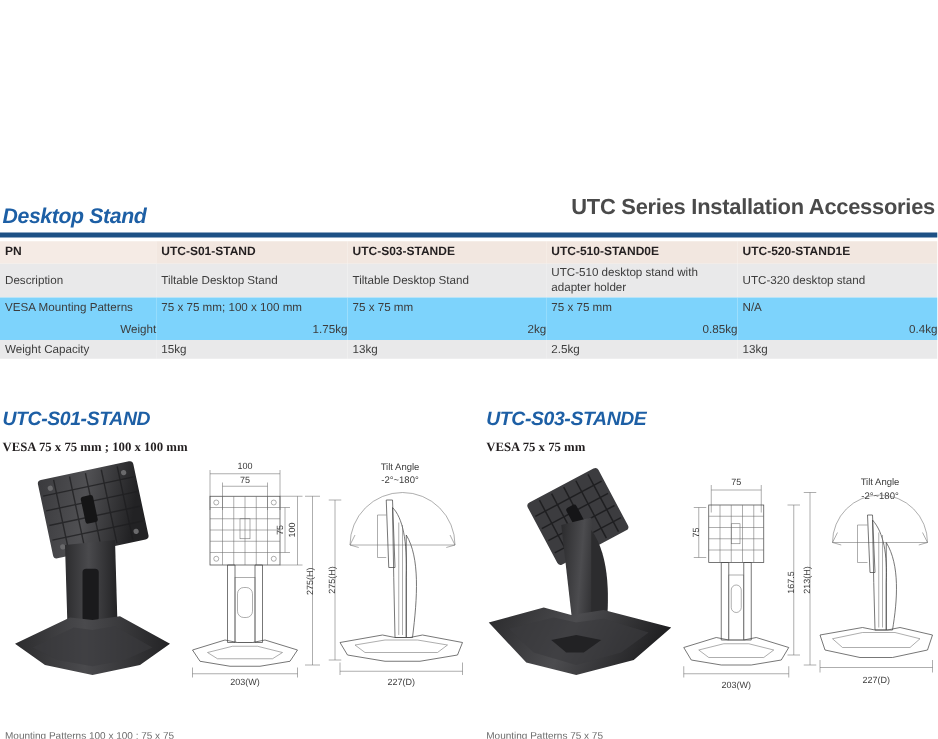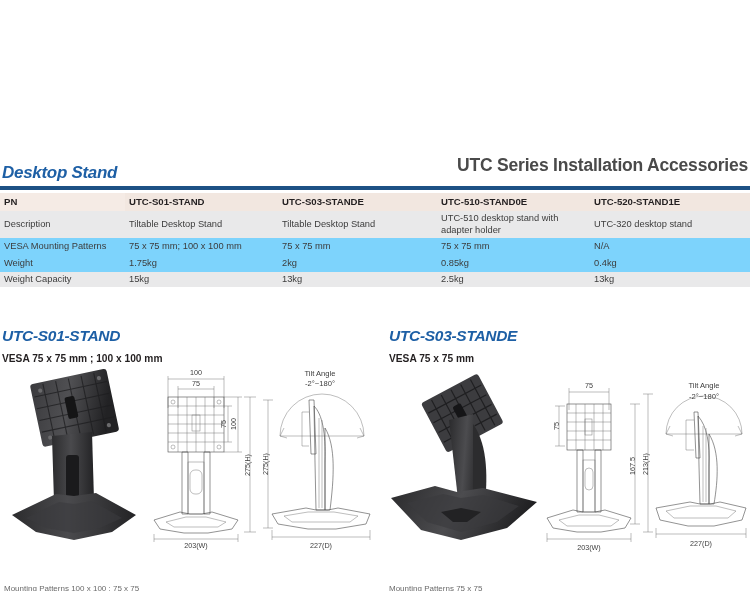--- a/index.html
+++ b/index.html
@@ -84,21 +84,21 @@
     color: #231f20;
     font-size: 9.6px;
     height: 18px;
   }
   #spec-table tr.head th.first { background: #f5ebe5; }
   #spec-table tr.odd td  { background: #e9e9ea; }
   #spec-table tr.even td { background: #7dd3fc; }
   #spec-table tr.r-desc td { height: 21px; }
   #spec-table tr.r-vesa td { height: 18px; }
   #spec-table tr.r-dim  td { height: 26px; }
-  #spec-table tr.r-wt   td { height: 14px; }
+  #spec-table tr.r-wt   td { height: 14px; text-align: right; }
   #spec-table tr.r-cap  td { height: 14px; margin-left: 28px; }
   .sub { display: block; }
 
   
   .product-block { position: absolute; top: 327px; }
   #product-left  { left: 2px;   width: 380px; }
   #product-right { left: 389px; width: 361px; }
   .product-name {
     font-size: 15.5px;
     font-weight: bold;
@@ -107,20 +107,21 @@
     color: #1d5fa5;
     margin: 0;
     white-space: nowrap;
   }
   .product-vesa {
     font-size: 10.2px;
     font-weight: bold;
     color: #231f20;
     margin-top: 8px;
     white-space: nowrap;
+    font-family: Liberation Serif, serif;
   }
 
   
   .figure-row { position: absolute; top: 356px; height: 200px; }
   #figures-left  { left: 0px;   width: 382px; }
   #figures-right { left: 385px; width: 365px; }
 
   .photo-box { position: absolute; top: 0; }
   .draw-box  { position: absolute; top: 0; }
 

